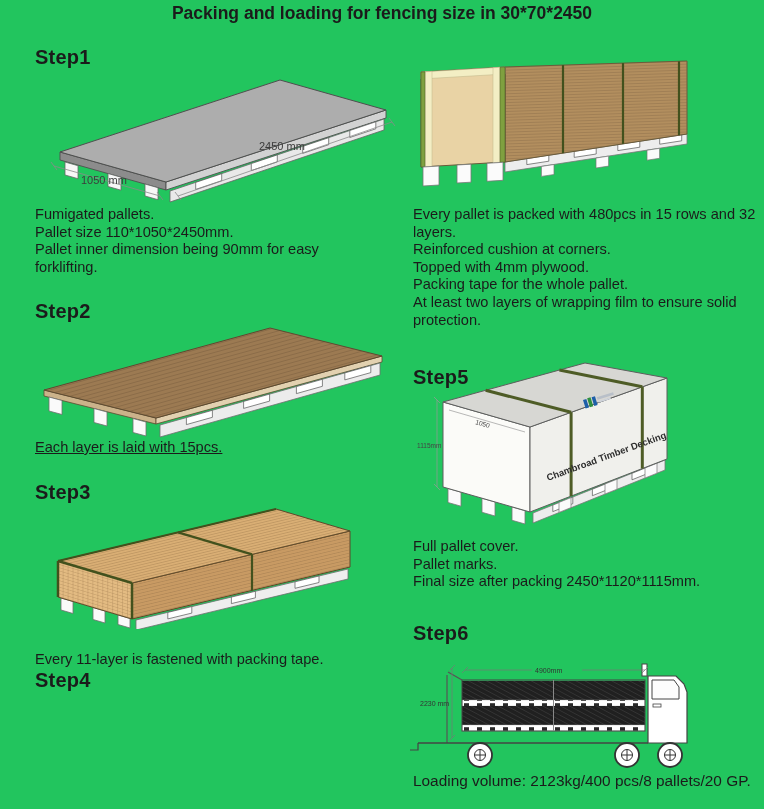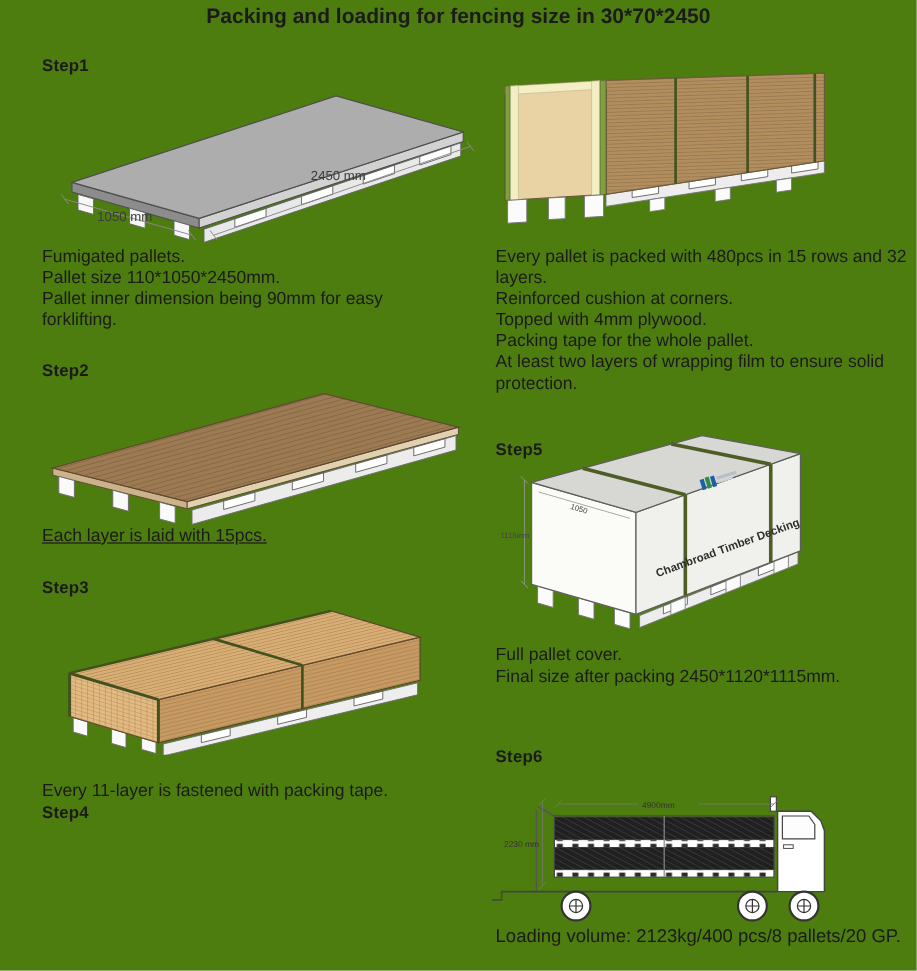--- a/index.html
+++ b/index.html
@@ -1,20 +1,20 @@
 <!DOCTYPE html>
 <html><head>
 <meta charset="utf-8">
 <style>
   html,body{margin:0;padding:0;background:#fff;}
-  .page{position:relative;width:764px;height:809px;background:#4d7c0f;overflow:hidden;
+  .page{position:relative;width:764px;height:809px;background:#22c55e;overflow:hidden;
         font-family:"Liberation Sans",sans-serif;color:#1b1b1b;}
   .abs{position:absolute;}
   .title{left:0;top:3px;width:764px;text-align:center;font-size:17.5px;font-weight:bold;}
-  .step-heading{font-size:14px;font-weight:bold;letter-spacing:.2px;}
+  .step-heading{font-size:20px;font-weight:bold;letter-spacing:.2px;}
   .body-text{font-size:14.6px;line-height:17.6px;}
   .caption16{font-size:15.4px;}
   svg{display:block;}
   svg text{font-family:"Liberation Sans",sans-serif;}
 </style>
 </head>
 <body>
 
 <div class="page">
 
@@ -204,20 +204,21 @@
       <line x1="19" y1="37" x2="25" y2="43"></line>
       <line x1="19" y1="124" x2="25" y2="130"></line>
       <line x1="34" y1="50" x2="110" y2="72"></line>
     </g>
     <text x="2" y="88" font-size="6.5" fill="#444">1115mm</text>
     <text transform="translate(60,64) rotate(16)" font-size="6.5" fill="#444">1050</text>
   </svg>
 
   <div class="abs body-text" style="left:413px;top:538px;width:352px;">
     <div>Full pallet cover.</div>
+    <div>Pallet marks.</div>
     <div>Final size after packing 2450*1120*1115mm.</div>
   </div>
 
   <div class="abs step-heading" style="left:413px;top:622px;">Step6</div>
 
   <svg class="abs" style="left:410px;top:654px;" width="300" height="115" viewBox="0 0 300 115">
     <defs>
       <pattern id="ph6" width="6" height="4.2" patternUnits="userSpaceOnUse" patternTransform="rotate(28)">
         <rect x="0" y="0" width="6" height="4.2" fill="#202020"></rect>
         <line x1="0" y1="0" x2="6" y2="0" stroke="#3f3f3f" stroke-width="1.1"></line>

